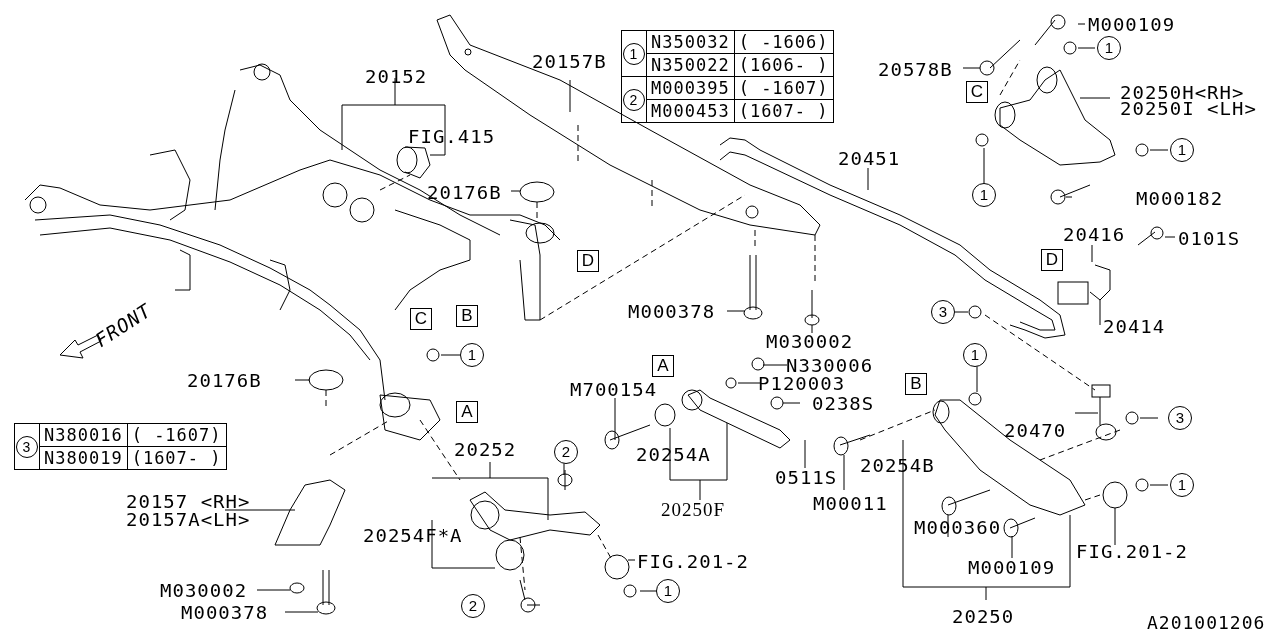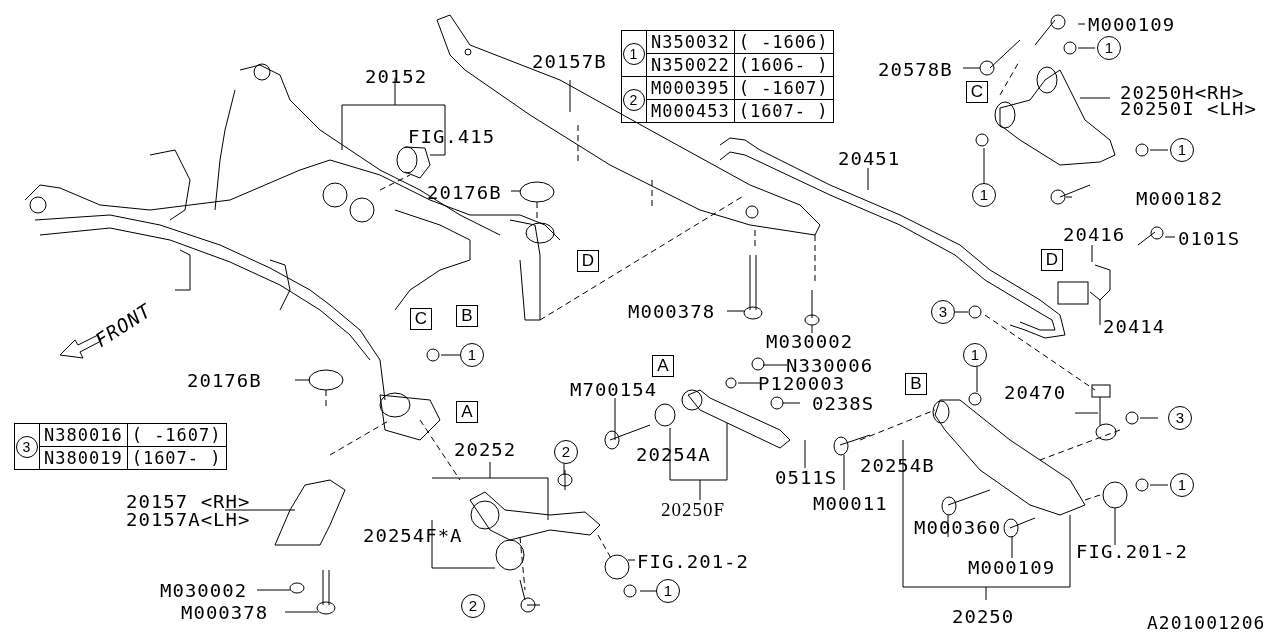--- a/index.html
+++ b/index.html
@@ -272,21 +272,21 @@
 <div class="lbl" style="left:786px;top:355px;">N330006</div>
 <div class="lbl" style="left:758px;top:373px;">P120003</div>
 <div class="lbl" style="left:812px;top:393px;">0238S</div>
 <div class="lbl" style="left:775px;top:467px;">0511S</div>
 <div class="lbl" style="left:813px;top:493px;text-align:right;">M00011</div>
 <div class="lbl" style="left:860px;top:455px;">20254B</div>
 <div class="lbl" style="left:908px;top:517px;padding-left:6px;">M000360</div>
 <div class="lbl" style="left:968px;top:557px;">M000109</div>
 <div class="lbl" style="left:952px;top:606px;">20250</div>
 <div class="lbl" style="left:1076px;top:541px;">FIG.201-2</div>
-<div class="lbl" style="left:1004px;top:382px;">20470</div>
+<div class="lbl" style="left:1004px;top:420px;">20470</div>
 <div class="lbl" style="left:838px;top:148px;">20451</div>
 <div class="lbl" style="left:1063px;top:224px;">20416</div>
 <div class="lbl" style="left:1178px;top:228px;">0101S</div>
 <div class="lbl" style="left:1103px;top:316px;">20414</div>
 <div class="lbl" style="left:1088px;top:14px;">M000109</div>
 <div class="lbl" style="left:878px;top:59px;">20578B</div>
 <div class="lbl" style="left:1120px;top:82px;">20250H&lt;RH&gt;</div>
 <div class="lbl" style="left:1120px;top:98px;">20250I &lt;LH&gt;</div>
 <div class="lbl" style="left:1088px;top:188px;margin-left:48px;">M000182</div>
 

